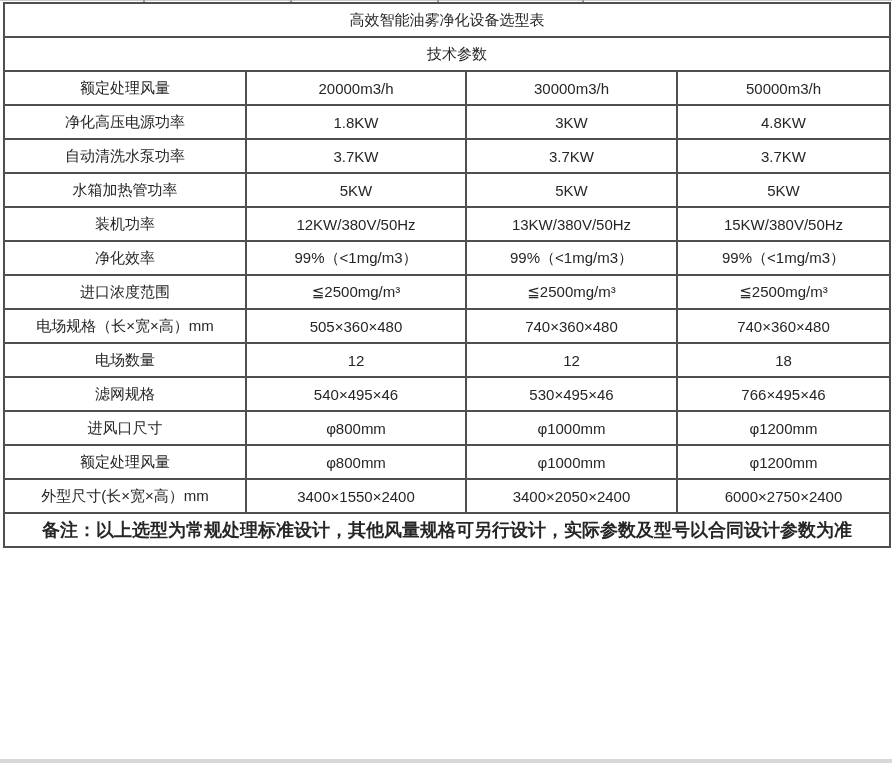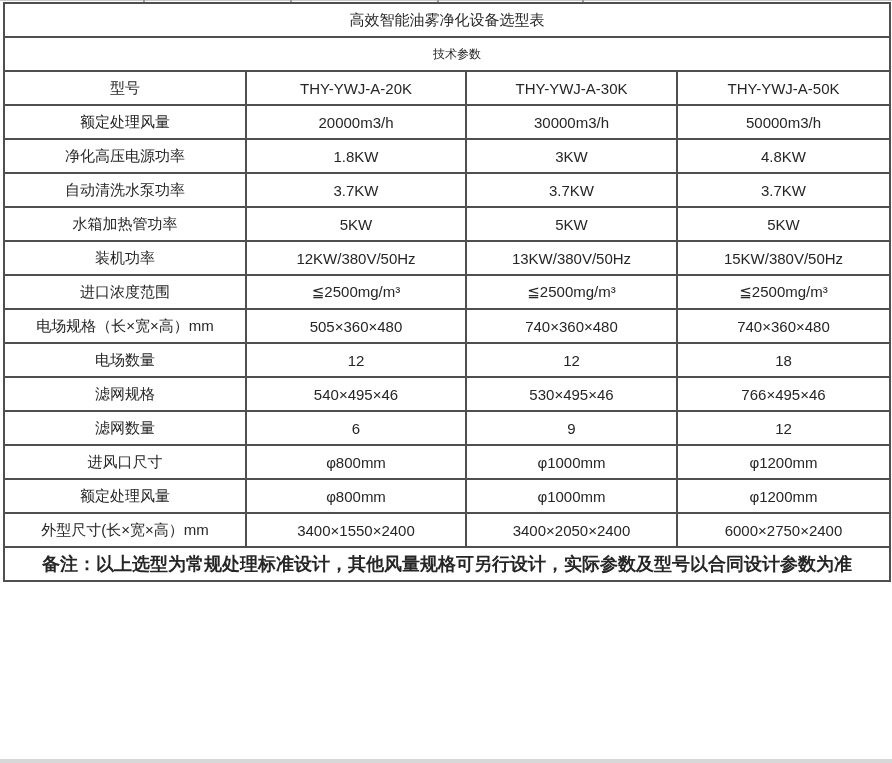--- a/index.html
+++ b/index.html
@@ -47,21 +47,21 @@
     height: 32px;
     padding: 0 4px;
     text-align: center;
     vertical-align: middle;
     font-size: 15px;
     color: #262626;
     white-space: nowrap;
     overflow: hidden;
   }
   tr.title-row td    { font-size: 15px; }
-  tr.section-row td  { font-size: 12px; padding-left: 24px; }
+  tr.section-row td  { font-size: 15px; padding-left: 24px; }
   tr.note-row td     { font-weight: bold; font-size: 18px; }
 </style>
 </head>
 <body>
 
 <div class="page">
   <div class="top-hairline"></div>
   <div class="top-tick" style="left:143px"></div>
   <div class="top-tick" style="left:290px"></div>
   <div class="top-tick" style="left:437px"></div>
@@ -73,26 +73,20 @@
       <col style="width:220px">
       <col style="width:211px">
       <col style="width:213px">
     </colgroup>
     <tbody>
       <tr class="title-row">
         <td colspan="4">高效智能油雾净化设备选型表</td>
       </tr>
       <tr class="section-row">
         <td colspan="4">技术参数</td>
-      </tr>
-      <tr class="model-row">
-        <td>型号</td>
-        <td>THY-YWJ-A-20K</td>
-        <td>THY-YWJ-A-30K</td>
-        <td>THY-YWJ-A-50K</td>
       </tr>
 
       <tr class="param-row">
     <td class="p-label">额定处理风量</td>
     <td class="p-val">20000m3/h</td>
     <td class="p-val">30000m3/h</td>
     <td class="p-val">50000m3/h</td>
   </tr>
         <tr class="param-row">
     <td class="p-label">净化高压电源功率</td>
@@ -112,20 +106,26 @@
     <td class="p-val">5KW</td>
     <td class="p-val">5KW</td>
   </tr>
         <tr class="param-row">
     <td class="p-label">装机功率</td>
     <td class="p-val">12KW/380V/50Hz</td>
     <td class="p-val">13KW/380V/50Hz</td>
     <td class="p-val">15KW/380V/50Hz</td>
   </tr>
         <tr class="param-row">
+    <td class="p-label">净化效率</td>
+    <td class="p-val">99%（&lt;1mg/m3）</td>
+    <td class="p-val">99%（&lt;1mg/m3）</td>
+    <td class="p-val">99%（&lt;1mg/m3）</td>
+  </tr>
+        <tr class="param-row">
     <td class="p-label">进口浓度范围</td>
     <td class="p-val">≦2500mg/m³</td>
     <td class="p-val">≦2500mg/m³</td>
     <td class="p-val">≦2500mg/m³</td>
   </tr>
         <tr class="param-row">
     <td class="p-label">电场规格（长×宽×高）mm</td>
     <td class="p-val">505×360×480</td>
     <td class="p-val">740×360×480</td>
     <td class="p-val">740×360×480</td>
@@ -134,26 +134,20 @@
     <td class="p-label">电场数量</td>
     <td class="p-val">12</td>
     <td class="p-val">12</td>
     <td class="p-val">18</td>
   </tr>
         <tr class="param-row">
     <td class="p-label">滤网规格</td>
     <td class="p-val">540×495×46</td>
     <td class="p-val">530×495×46</td>
     <td class="p-val">766×495×46</td>
-  </tr>
-        <tr class="param-row">
-    <td class="p-label">滤网数量</td>
-    <td class="p-val">6</td>
-    <td class="p-val">9</td>
-    <td class="p-val">12</td>
   </tr>
         <tr class="param-row">
     <td class="p-label">进风口尺寸</td>
     <td class="p-val">φ800mm</td>
     <td class="p-val">φ1000mm</td>
     <td class="p-val">φ1200mm</td>
   </tr>
         <tr class="param-row">
     <td class="p-label">额定处理风量</td>
     <td class="p-val">φ800mm</td>

